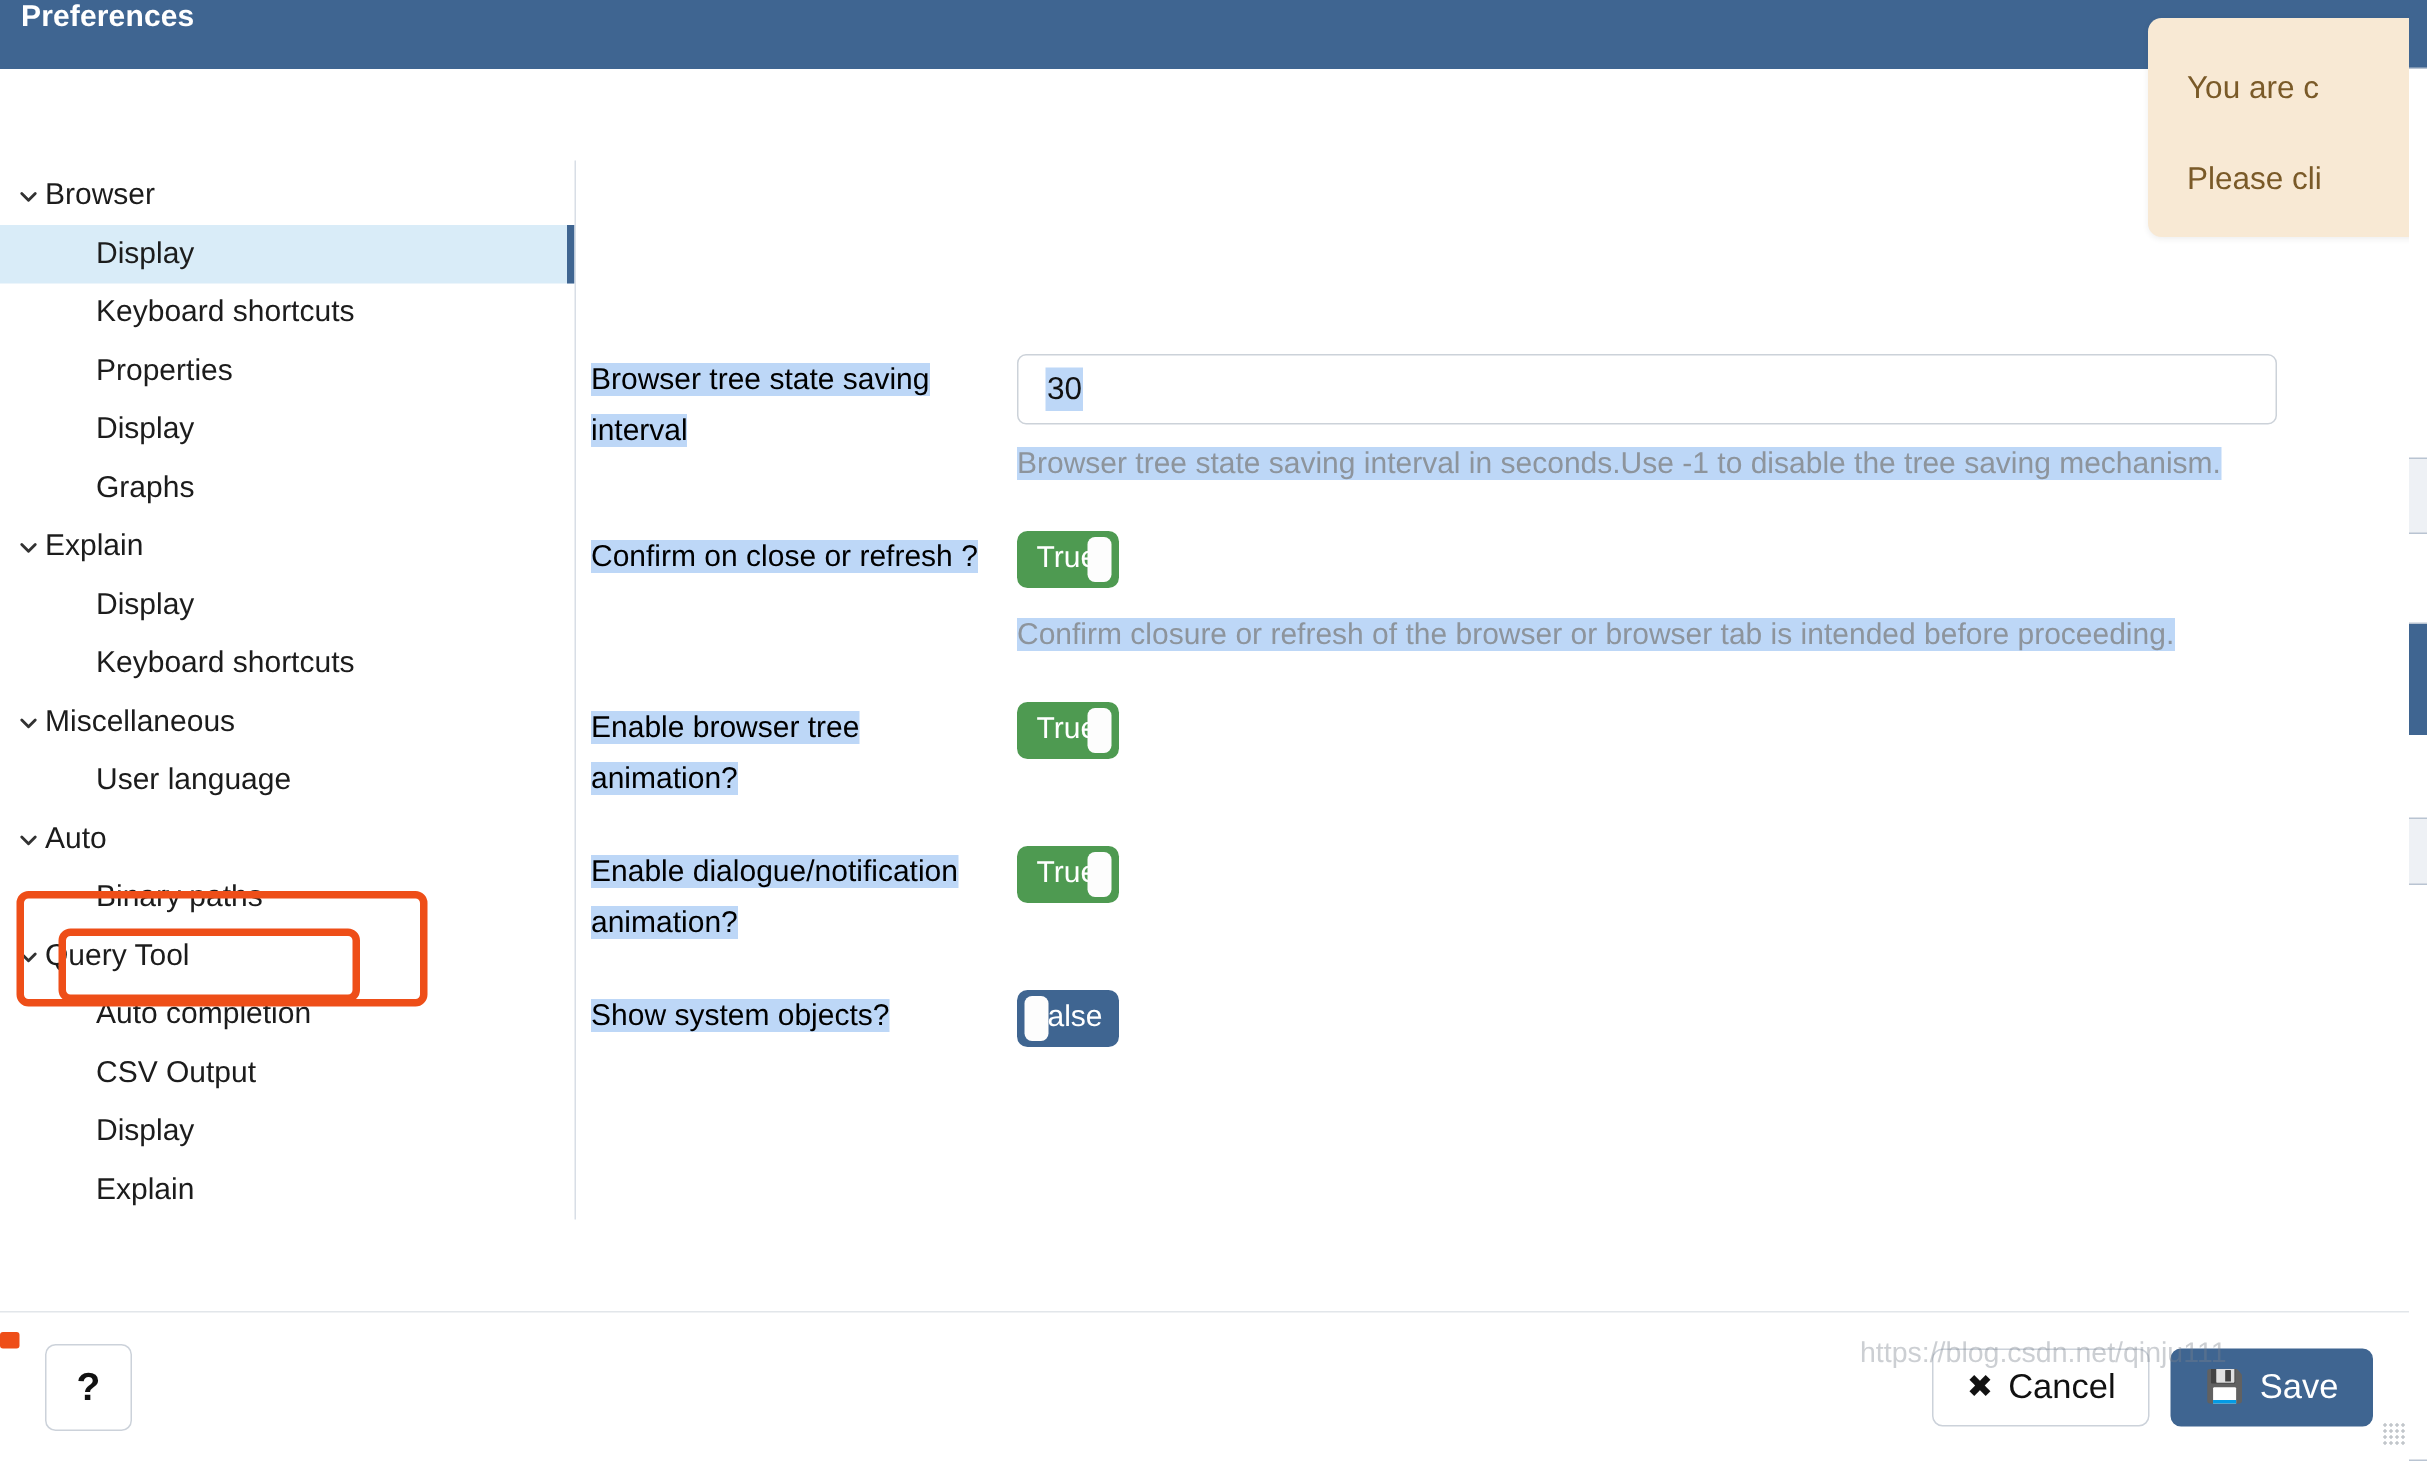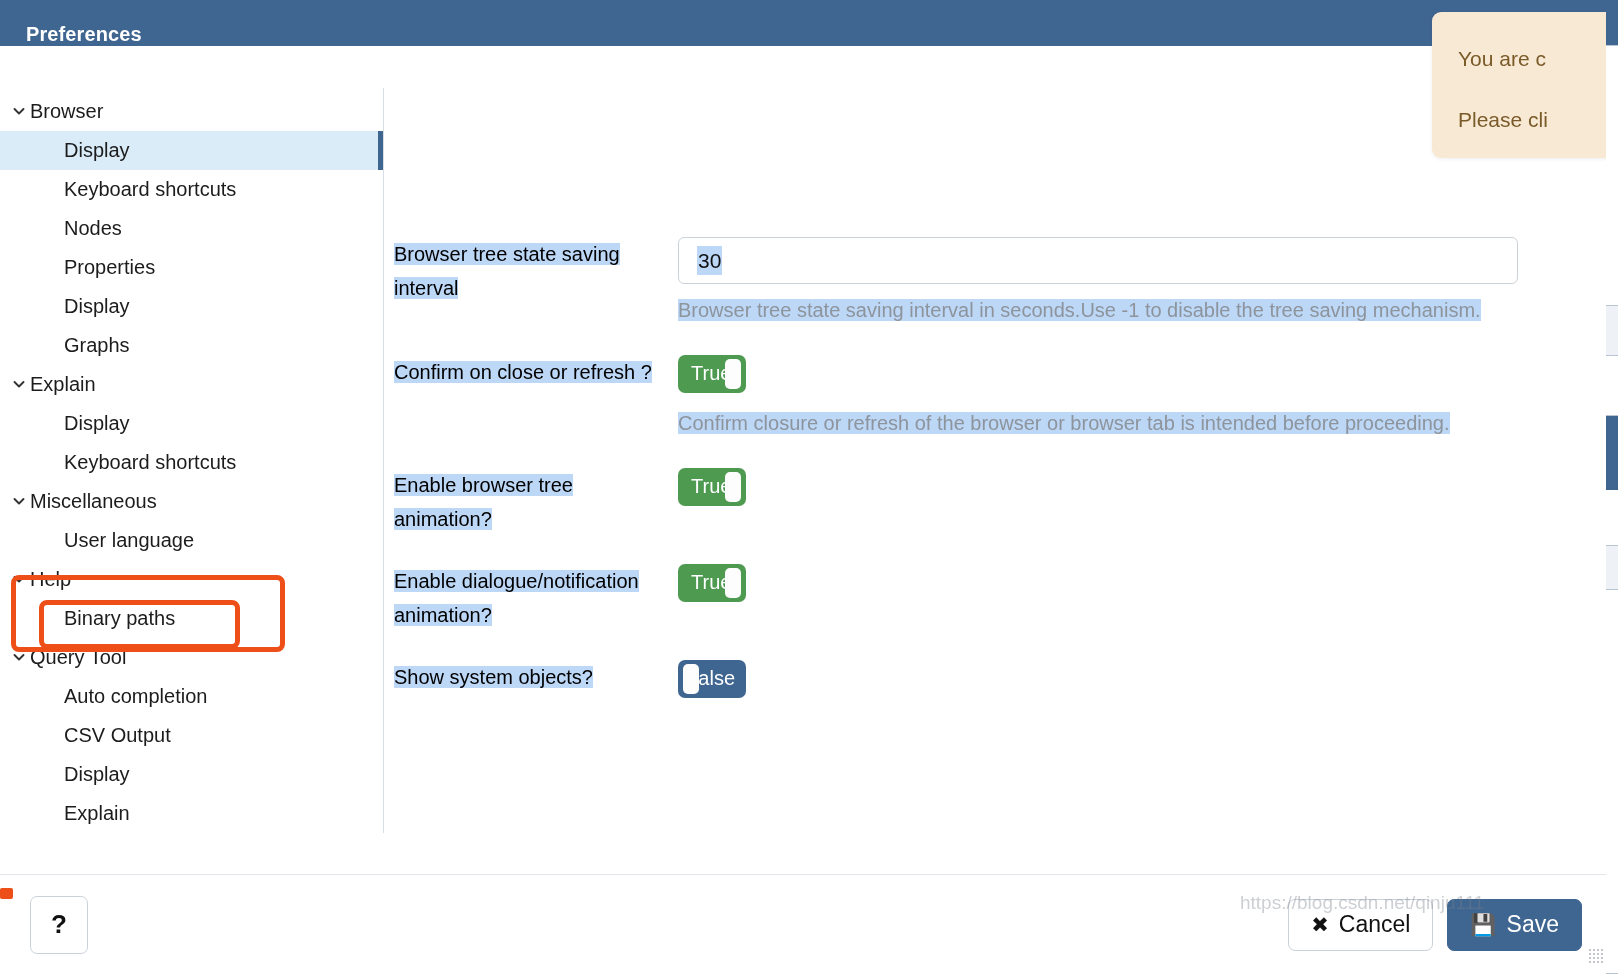--- a/index.html
+++ b/index.html
@@ -43,22 +43,22 @@
     display: flex;
     flex-direction: column;
     overflow: hidden;
   }
 
   .titlebar {
     height: 46px;
     background: #3f6591;
     color: #ffffff;
     display: flex;
-    align-items: flex-end;
-    padding: 0 26px;
+    align-items: flex-start;
+    padding: 0 14px;
     flex: 0 0 auto;
   }
   .titlebar-title {
     font-size: 20px;
     font-weight: bold;
     letter-spacing: .1px;
   }
 
   .body {
     flex: 1 1 auto;
@@ -352,23 +352,20 @@
           </span>
           <span>Browser</span>
         </div>
         <div class="tree-item child selected">
           <span>Display</span>
         </div>
         <div class="tree-item child">
           <span>Keyboard shortcuts</span>
         </div>
         <div class="tree-item child">
-          <span>Nodes</span>
-        </div>
-        <div class="tree-item child">
           <span>Properties</span>
         </div>
         <div class="tree-item child">
           <span>Display</span>
         </div>
         <div class="tree-item child">
           <span>Graphs</span>
         </div>
         <div class="tree-item group">
           <span class="chevron">
@@ -394,21 +391,21 @@
         </div>
         <div class="tree-item child">
           <span>User language</span>
         </div>
         <div class="tree-item group">
           <span class="chevron">
             <svg width="14" height="14" viewBox="0 0 14 14">
               <path d="M2.5 5 L7 9.5 L11.5 5" fill="none" stroke="#333" stroke-width="1.9" stroke-linecap="round" stroke-linejoin="round"></path>
             </svg>
           </span>
-          <span>Help</span>
+          <span>Auto</span>
         </div>
         <div class="tree-item child">
           <span>Binary paths</span>
         </div>
         <div class="tree-item group">
           <span class="chevron">
             <svg width="14" height="14" viewBox="0 0 14 14">
               <path d="M2.5 5 L7 9.5 L11.5 5" fill="none" stroke="#333" stroke-width="1.9" stroke-linecap="round" stroke-linejoin="round"></path>
             </svg>
           </span>

